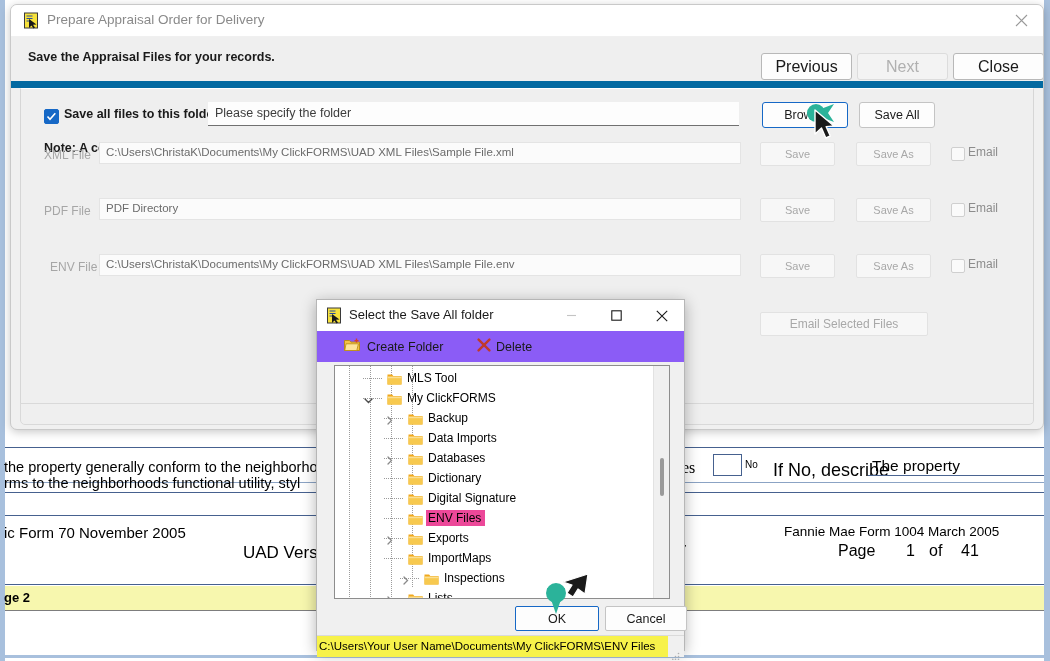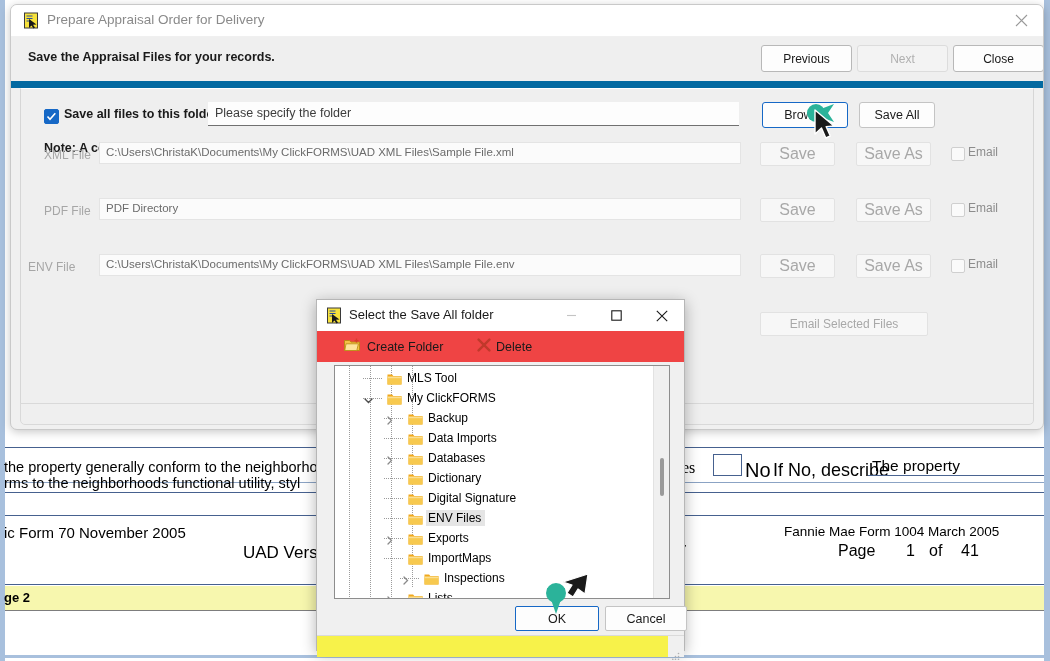--- a/index.html
+++ b/index.html
@@ -29,23 +29,23 @@
   }
   #titlebar{height:31px;background:#ffffff;position:relative;border-bottom:1px solid #f0f0f0;}
   #title-icon{position:absolute;left:12px;top:7px;width:17px;height:17px;}
   #title-text{position:absolute;left:36px;top:7px;font-size:13.5px;color:#8a8a8a;}
   #close-x{position:absolute;right:0;top:0;width:44px;height:31px;display:flex;align-items:center;justify-content:center;}
   #close-x svg{display:block;}
 
   #subheader{height:44px;background:#efefef;border-bottom:7px solid #0369a1;position:relative;}
   #subheader-text{position:absolute;left:17px;top:13px;font-size:12.5px;font-weight:bold;color:#1a1a1a;}
   .hdr-btn{
-    position:absolute;top:8px;height:25px;width:89px;
+    position:absolute;top:16px;height:25px;width:89px;
     background:#fdfdfd;border:1px solid #b8b8b8;border-radius:3px;
-    font-size:12px;color:#1a1a1a;font-family:"Liberation Sans",sans-serif;
+    font-size:16px;color:#1a1a1a;font-family:"Liberation Sans",sans-serif;
     display:flex;align-items:center;justify-content:center;cursor:default;
   }
   .hdr-btn.disabled{color:#b0b0b0;background:#f3f3f3;border-color:#dcdcdc;}
 
   #panel{
     position:absolute;left:9px;top:83px;width:1012px;height:314px;
     background:#efefef;border:1px solid #d6d6d6;border-top:1px solid #ffffff;
   }
   #panel-bottom{
     position:absolute;left:9px;top:398px;width:1012px;height:20px;
@@ -70,21 +70,21 @@
   
   .file-label{position:absolute;font-size:12px;color:#a6a6a6;}
   .file-field{
     position:absolute;height:20px;background:#fbfbfb;
     border:1px solid #e4e4e4;
   }
   .file-field span{position:absolute;left:6px;top:3px;font-size:11.5px;color:#6b6b6b;white-space:nowrap;}
   .sm-btn{
     position:absolute;height:22px;width:73px;
     background:#f7f7f7;border:1px solid #e2e2e2;border-radius:2px;
-    font-size:16px;color:#a8a8a8;display:flex;align-items:center;justify-content:center;
+    font-size:11px;color:#a8a8a8;display:flex;align-items:center;justify-content:center;
   }
   .email-chk{position:absolute;width:12px;height:12px;background:#fafafa;border:1px solid #cfcfcf;border-radius:2px;}
   .email-lbl{position:absolute;font-size:12px;color:#8c8c8c;}
 
   #browse-btn{
     position:absolute;left:741px;top:13px;width:84px;height:24px;
     background:#fdfdfd;border:1px solid #1668c6;border-radius:3px;
     font-size:12.5px;color:#1a1a1a;display:flex;align-items:center;justify-content:center;
   }
   #saveall-btn{
@@ -101,30 +101,30 @@
   
   #picker{
     position:absolute;left:316px;top:299px;width:367px;height:350px;
     background:#f0f0f0;border:1px solid #b6b6b6;
     box-shadow:0 3px 14px rgba(0,0,0,.30);
   }
   #picker-title{height:31px;background:#ffffff;position:relative;}
   #picker-icon{position:absolute;left:9px;top:7px;width:17px;height:17px;}
   #picker-title-text{position:absolute;left:32px;top:7px;font-size:13px;color:#1a1a1a;}
   .win-btn{position:absolute;top:0;width:45px;height:31px;display:flex;align-items:center;justify-content:center;}
-  #picker-toolbar{position:absolute;left:0;top:31px;width:367px;height:31px;background:#ef4444;}
+  #picker-toolbar{position:absolute;left:0;top:31px;width:367px;height:31px;background:#8b5cf6;}
   .tool-item{position:absolute;top:6px;height:19px;display:flex;align-items:center;font-size:12.5px;color:#1a1a1a;}
 
   #tree-box{
     position:absolute;left:17px;top:65px;width:334px;height:232px;
     background:#ffffff;border:1px solid #8d8d8d;overflow:hidden;
   }
   .tree-row{position:absolute;left:0;width:315px;height:20px;}
   .tree-label{position:absolute;font-size:12px;color:#000;white-space:nowrap;top:3px;}
-  .tree-label.sel{background:#e5e5e5;padding:1px 4px 1px 2px;top:2px;}
+  .tree-label.sel{background:#ec4899;padding:1px 4px 1px 2px;top:2px;}
   .folder-ico{position:absolute;top:3px;width:15px;height:12px;}
   .chev{position:absolute;top:4px;width:11px;height:11px;}
   .vline{position:absolute;width:1px;background-image:linear-gradient(to bottom,#9b9b9b 50%,transparent 50%);background-size:1px 2px;}
   .hline{position:absolute;height:1px;background-image:linear-gradient(to right,#9b9b9b 50%,transparent 50%);background-size:2px 1px;}
   #tree-scroll-track{position:absolute;right:0;top:0;width:15px;height:232px;background:#f0f0f0;border-left:1px solid #e2e2e2;}
   #tree-scroll-thumb{position:absolute;right:5px;top:92px;width:4px;height:38px;background:#9a9a9a;border-radius:2px;}
 
   #ok-btn{
     position:absolute;left:198px;top:306px;width:82px;height:23px;
     background:#fdfdfd;border:1px solid #1668c6;border-radius:2px;
@@ -162,21 +162,21 @@
   <div class="doc-rule" style="left:5px;top:515px;width:1039px;"></div>
   <div class="doc-rule" style="left:5px;top:584px;width:1039px;"></div>
   <div class="doc-rule" style="left:5px;top:610px;width:1039px;background:#7d7d7d;"></div>
   <div class="doc-rule" style="left:5px;top:655px;width:1039px;background:#a8c0dd;height:3px;"></div>
 
   <div class="doc-text" style="left:4px;top:459px;font-size:14.5px;">the property generally conform to the neighborhood (</div>
   <div class="doc-text" style="left:4px;top:475px;font-size:14.5px;">rms to the neighborhoods functional utility, styl</div>
 
   <div class="doc-text" style="left:672px;top:459px;font-size:16px;font-family:Liberation Serif, serif;">Yes</div>
   <div class="doc-box" style="left:713px;top:454px;width:27px;height:20px;"></div>
-  <div class="doc-text" style="left:745px;top:459px;font-size:20px;">No</div>
+  <div class="doc-text" style="left:745px;top:459px;font-size:10px;">No</div>
   <div class="doc-text" style="left:773px;top:460px;font-size:18px;">If No, describe</div>
   <div class="doc-text" style="left:872px;top:457px;font-size:15.5px;">The property</div>
   <div class="doc-underline" style="left:868px;top:475px;width:176px;"></div>
 
   <div class="doc-text" style="left:4px;top:524px;font-size:15px;">ic Form 70   November 2005</div>
   <div class="doc-text" style="left:243px;top:543px;font-size:17px;">UAD Vers</div>
   <div class="doc-text" style="left:621px;top:541px;font-size:15.5px;">622-8727</div>
   <div class="doc-text" style="left:784px;top:524px;font-size:13.5px;">Fannie Mae Form 1004   March 2005</div>
   <div class="doc-text" style="left:838px;top:542px;font-size:16px;">Page</div>
   <div class="doc-text" style="left:906px;top:542px;font-size:16px;">1</div>
@@ -241,21 +241,21 @@
 
     <span class="file-label" style="left:23px;top:115px;">PDF File</span>
     <div class="file-field" style="left:78px;top:109px;width:640px;">
       <span>PDF Directory</span>
     </div>
     <div class="sm-btn" style="left:739px;top:109px;">Save</div>
     <div class="sm-btn" style="left:835px;top:109px;">Save As</div>
     <div class="email-chk" style="left:930px;top:114px;"></div>
     <span class="email-lbl" style="left:947px;top:112px;">Email</span>
 
-    <span class="file-label" style="left:7px;top:171px;text-align:center;">ENV File</span>
+    <span class="file-label" style="left:29px;top:171px;text-align:center;">ENV File</span>
     <div class="file-field" style="left:78px;top:165px;width:640px;">
       <span>C:\Users\ChristaK\Documents\My ClickFORMS\UAD XML Files\Sample File.env</span>
     </div>
     <div class="sm-btn" style="left:739px;top:165px;">Save</div>
     <div class="sm-btn" style="left:835px;top:165px;">Save As</div>
     <div class="email-chk" style="left:930px;top:170px;"></div>
     <span class="email-lbl" style="left:947px;top:168px;">Email</span>
 
     <div id="email-selected-btn">Email Selected Files</div>
   </div>
@@ -452,20 +452,21 @@
     <div id="tree-scroll-track">
       <div id="tree-scroll-thumb"></div>
     </div>
   </div>
 
   <div id="ok-btn">OK</div>
   <div id="cancel-btn">Cancel</div>
 
   <div id="picker-status">
     <div id="picker-status-hl"></div>
+    <span id="picker-status-text">C:\Users\Your User Name\Documents\My ClickFORMS\ENV Files</span>
     <span id="grip">
       <svg width="8" height="8" viewBox="0 0 8 8">
           <circle cx="6.5" cy="1.5" r="0.8" fill="#b0b0b0"></circle>
           <circle cx="3.5" cy="4.5" r="0.8" fill="#b0b0b0"></circle>
           <circle cx="6.5" cy="4.5" r="0.8" fill="#b0b0b0"></circle>
           <circle cx="0.8" cy="7.3" r="0.8" fill="#b0b0b0"></circle>
           <circle cx="3.5" cy="7.3" r="0.8" fill="#b0b0b0"></circle>
           <circle cx="6.5" cy="7.3" r="0.8" fill="#b0b0b0"></circle>
         </svg>
     </span>

